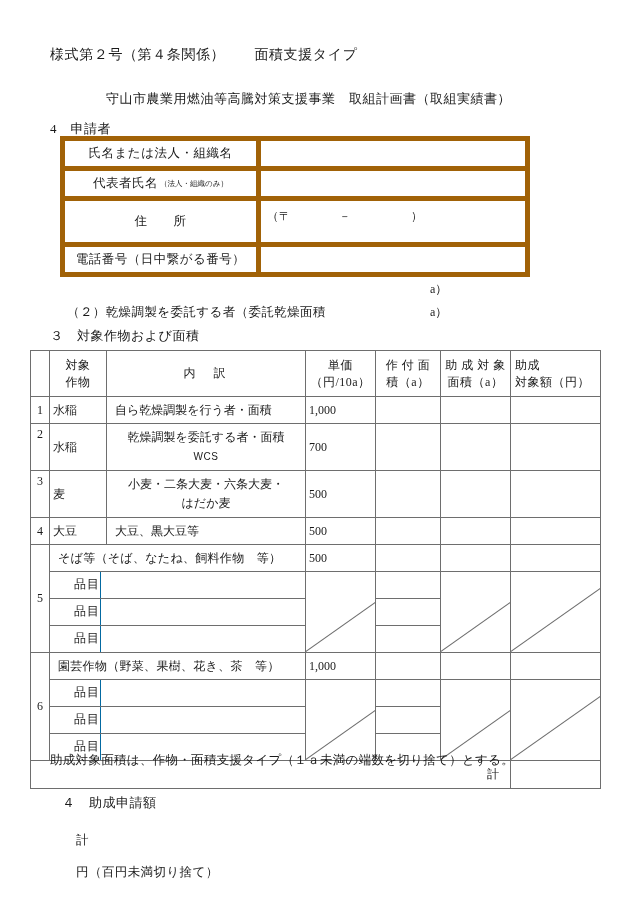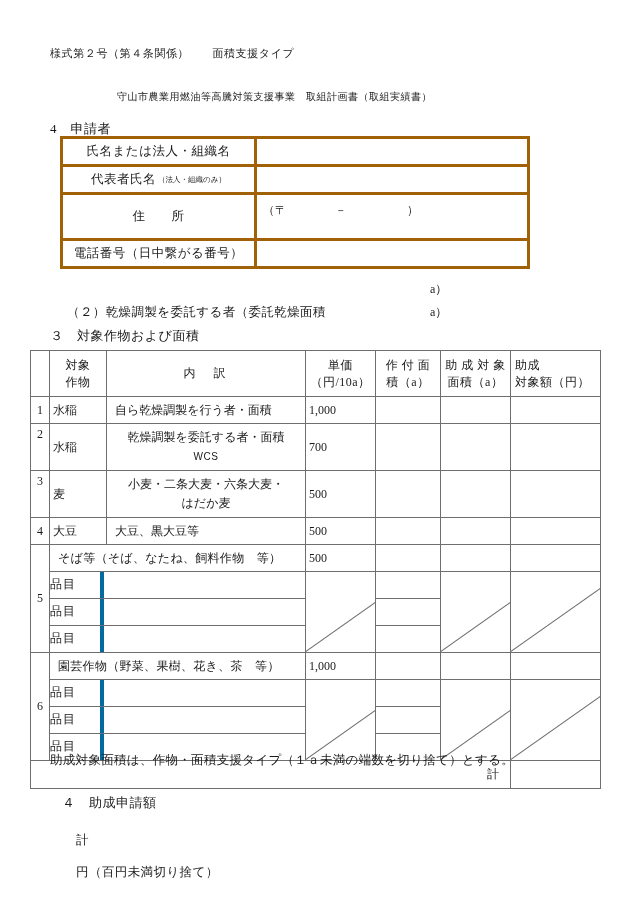--- a/index.html
+++ b/index.html
@@ -21,32 +21,31 @@
   .page {
     position: absolute;
     inset: 0;
   }
 
   
   .form-no {
     position: absolute;
     left: 50px;
     top: 46px;
-    font-size: 11px;
+    font-size: 14px;
     letter-spacing: 0.6px;
     white-space: pre;
   }
   .doc-title {
     position: absolute;
     left: 106px;
     top: 90px;
-    font-size: 10px;
-    letter-spacing: 0.5px;
-    white-space: pre;
-    margin-left: 11px;
+    font-size: 13px;
+    letter-spacing: 0.5px;
+    white-space: pre;
   }
 
   .sec-label {
     position: absolute;
     font-size: 13px;
     letter-spacing: 0.5px;
     white-space: pre;
   }
   .sec1 { left: 50px; top: 120px; }
   .sec2 { left: 50px; top: 259px; }
@@ -91,21 +90,21 @@
   
   .applicant-table {
     position: absolute;
     left: 60px;
     top: 136px;
     width: 470px;
     border-collapse: collapse;
     table-layout: fixed;
   }
   .applicant-table td {
-    border: 3px solid #a16207;
+    border: 5px solid #a16207;
     font-size: 12.5px;
     padding: 4px;
   }
   .applicant-table td.lbl {
     width: 183px;
     text-align: center;
     letter-spacing: 0.5px;
     white-space: nowrap;
   }
   .applicant-table td.val {
@@ -183,23 +182,23 @@
     text-align: center;
   }
   .wcs {
     font-family: "Liberation Sans", sans-serif;
     font-size: 10px;
     letter-spacing: 0.5px;
   }
   .item-label {
     display: inline-block;
     width: 50px;
-    text-align: left;
+    text-align: right;
     letter-spacing: 1px;
-    border-right: 4px solid #0369a1;
+    border-right: 1px solid #0369a1;
     height: 100%;
     line-height: 24px;
   }
   td.item-cell {
     padding: 0 !important;
     text-align: left;
   }
 
   
   .slash {

